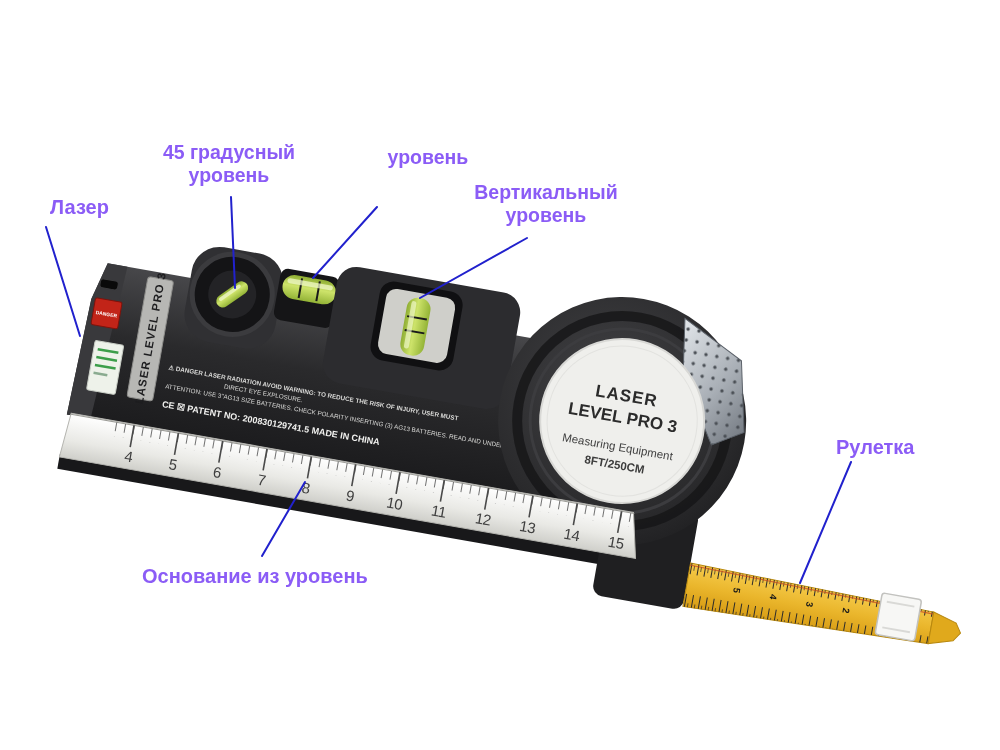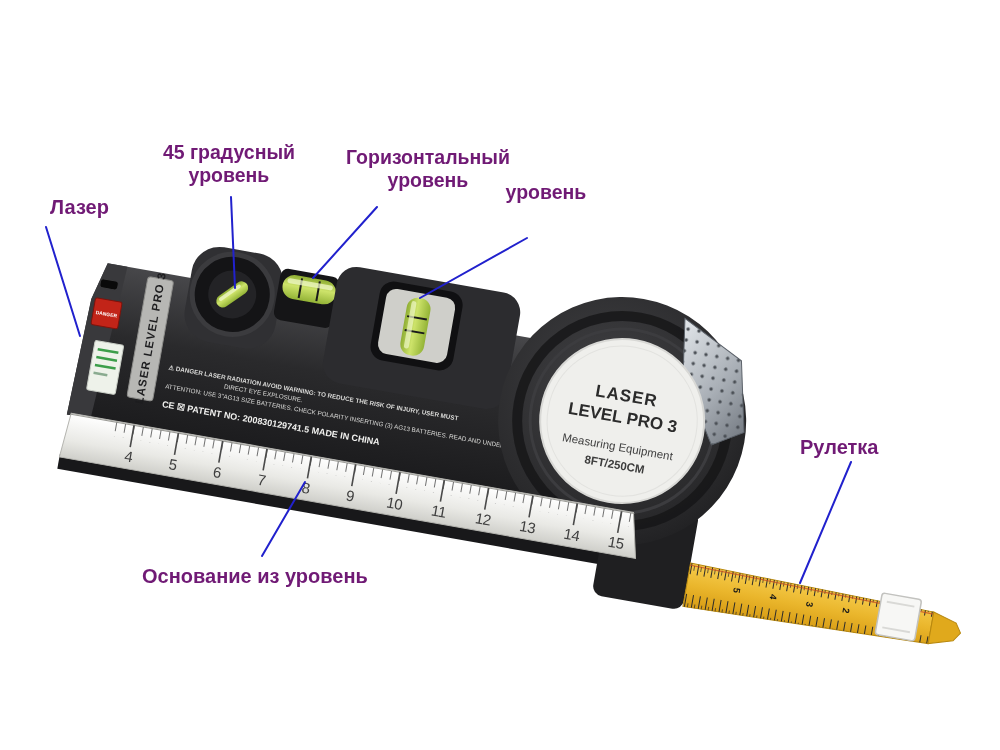--- a/index.html
+++ b/index.html
@@ -1,24 +1,24 @@
 <!DOCTYPE html>
 <html><head>
 <meta charset="utf-8">
 <style>
   html,body{margin:0;padding:0;background:#fff;}
   .stage{position:relative;width:1000px;height:750px;background:#ffffff;overflow:hidden;
          font-family:"Liberation Sans",sans-serif;}
   .stage svg{position:absolute;left:0;top:0;}
-  .callout-label{position:absolute;color:#701a75;font-weight:bold;line-height:1.18;text-align:center;}
+  .callout-label{position:absolute;color:#8b5cf6;font-weight:bold;line-height:1.18;text-align:center;}
   .lbl-laser{left:20px;top:196px;font-size:20px;text-align:left;margin-left:30px;}
   .lbl-45{left:136px;top:141px;width:186px;font-size:19.5px;}
   .lbl-horiz{left:326px;top:146px;width:204px;font-size:19.5px;}
   .lbl-vert{left:452px;top:181px;width:188px;font-size:19.5px;}
-  .lbl-tape{left:800px;top:436px;font-size:20px;text-align:left;}
+  .lbl-tape{left:836px;top:436px;font-size:20px;text-align:left;}
   .lbl-base{left:142px;top:565px;font-size:20px;text-align:left;}
   .callout-line{stroke:#2121cd;stroke-width:2;stroke-linecap:round;}
   text{font-family:"Liberation Sans",sans-serif;}
 </style>
 </head>
 <body>
 
 <div class="stage">
 
   <svg width="1000" height="750" viewBox="0 0 1000 750">
@@ -202,25 +202,25 @@
   <div class="callout-label lbl-laser">
     <span>Лазер</span>
   </div>
 
   <div class="callout-label lbl-45">
     <div>45 градусный</div>
     <div>уровень</div>
   </div>
 
   <div class="callout-label lbl-horiz">
-    <div>Горизонтальный</div>
     <div>уровень</div>
   </div>
 
   <div class="callout-label lbl-vert">
+    <div>Вертикальный</div>
     <div>уровень</div>
   </div>
 
   <div class="callout-label lbl-tape">
     <span>Рулетка</span>
   </div>
 
   <div class="callout-label lbl-base">
     <span>Основание из уровень</span>
   </div>

